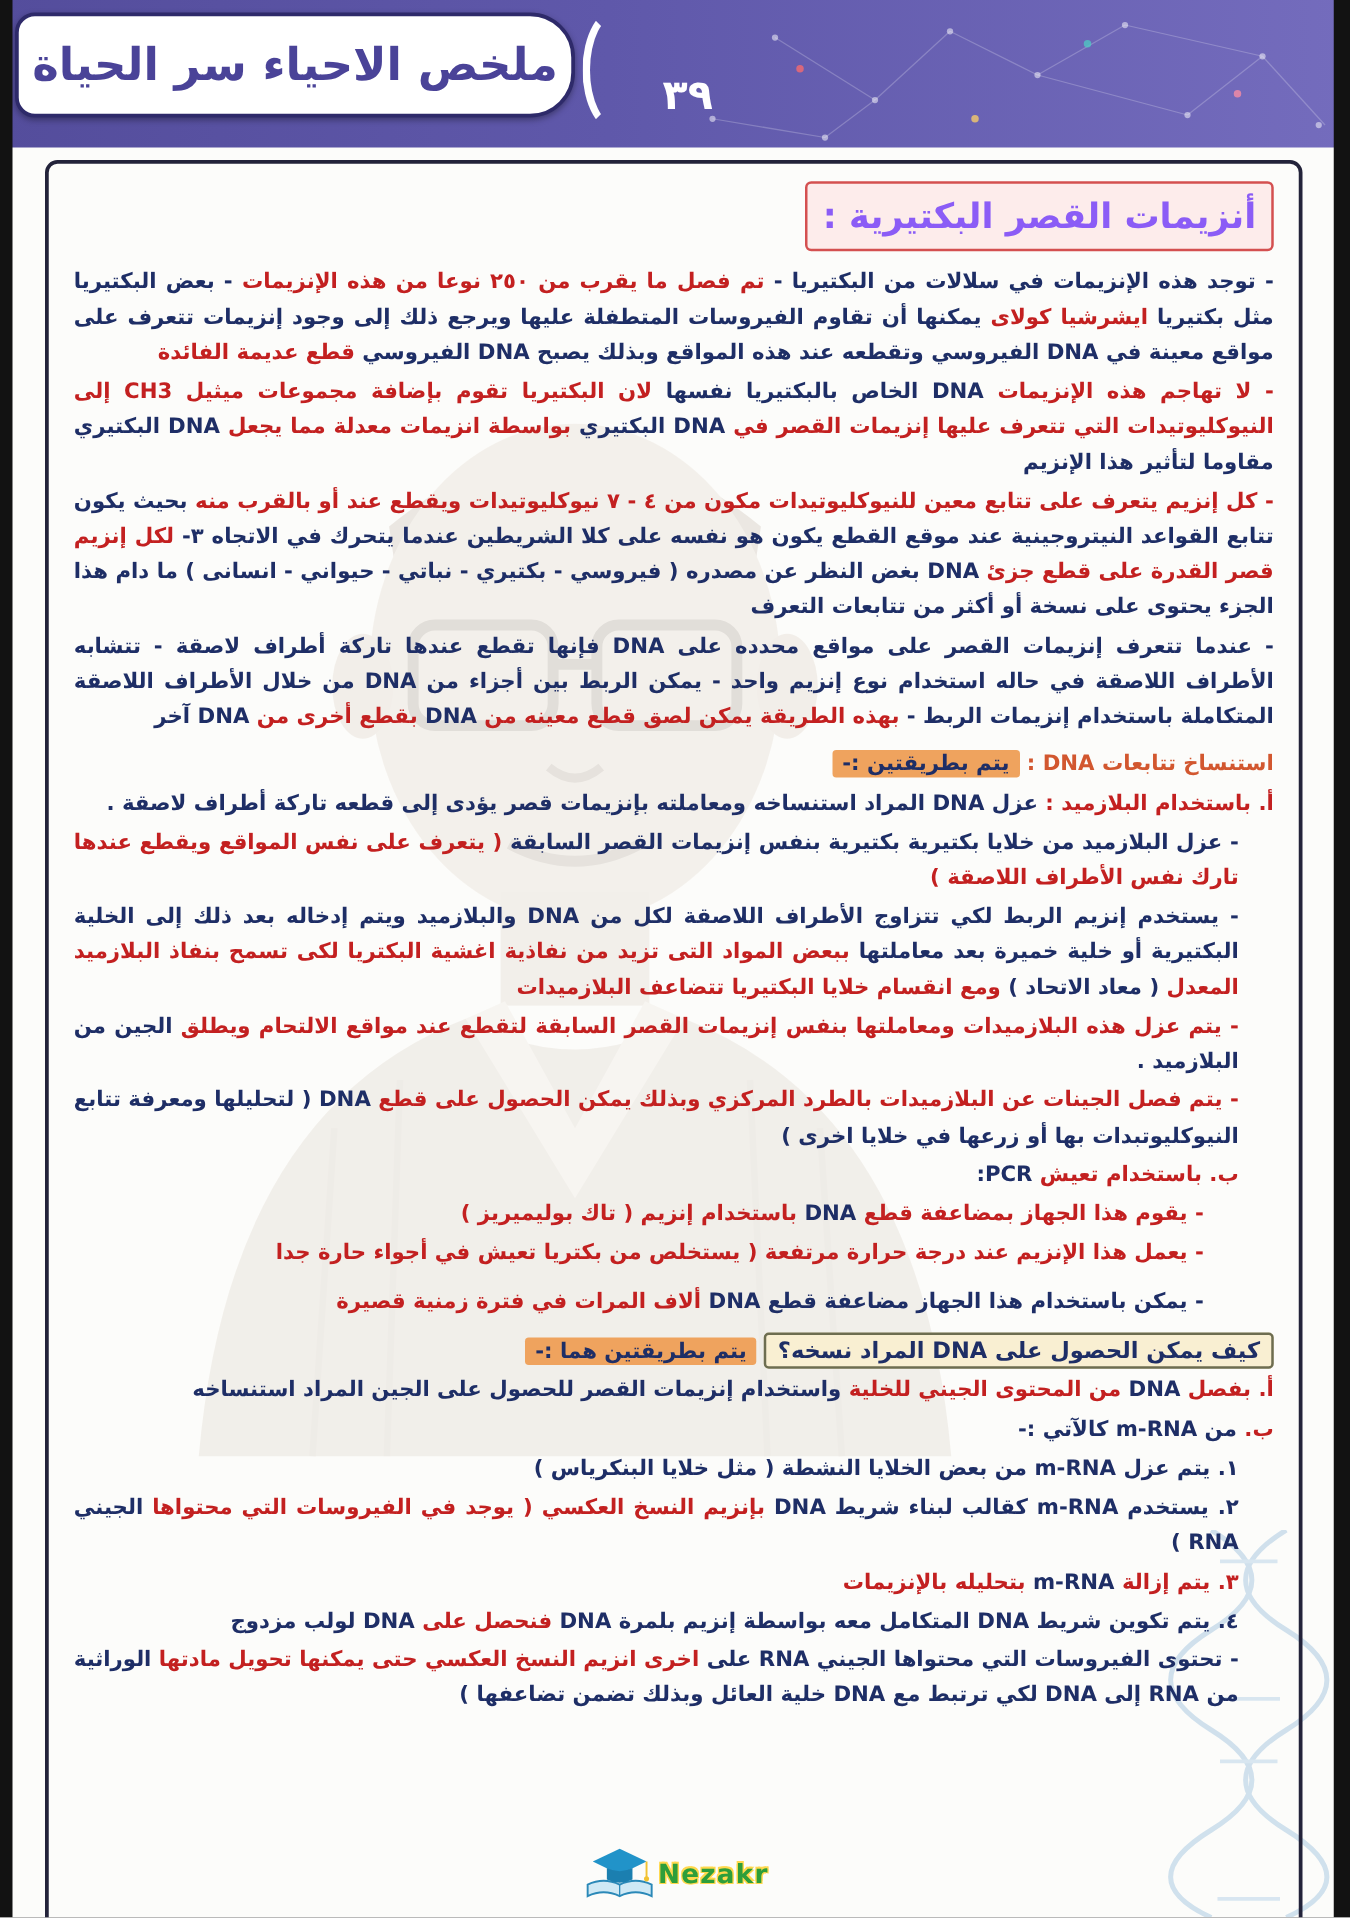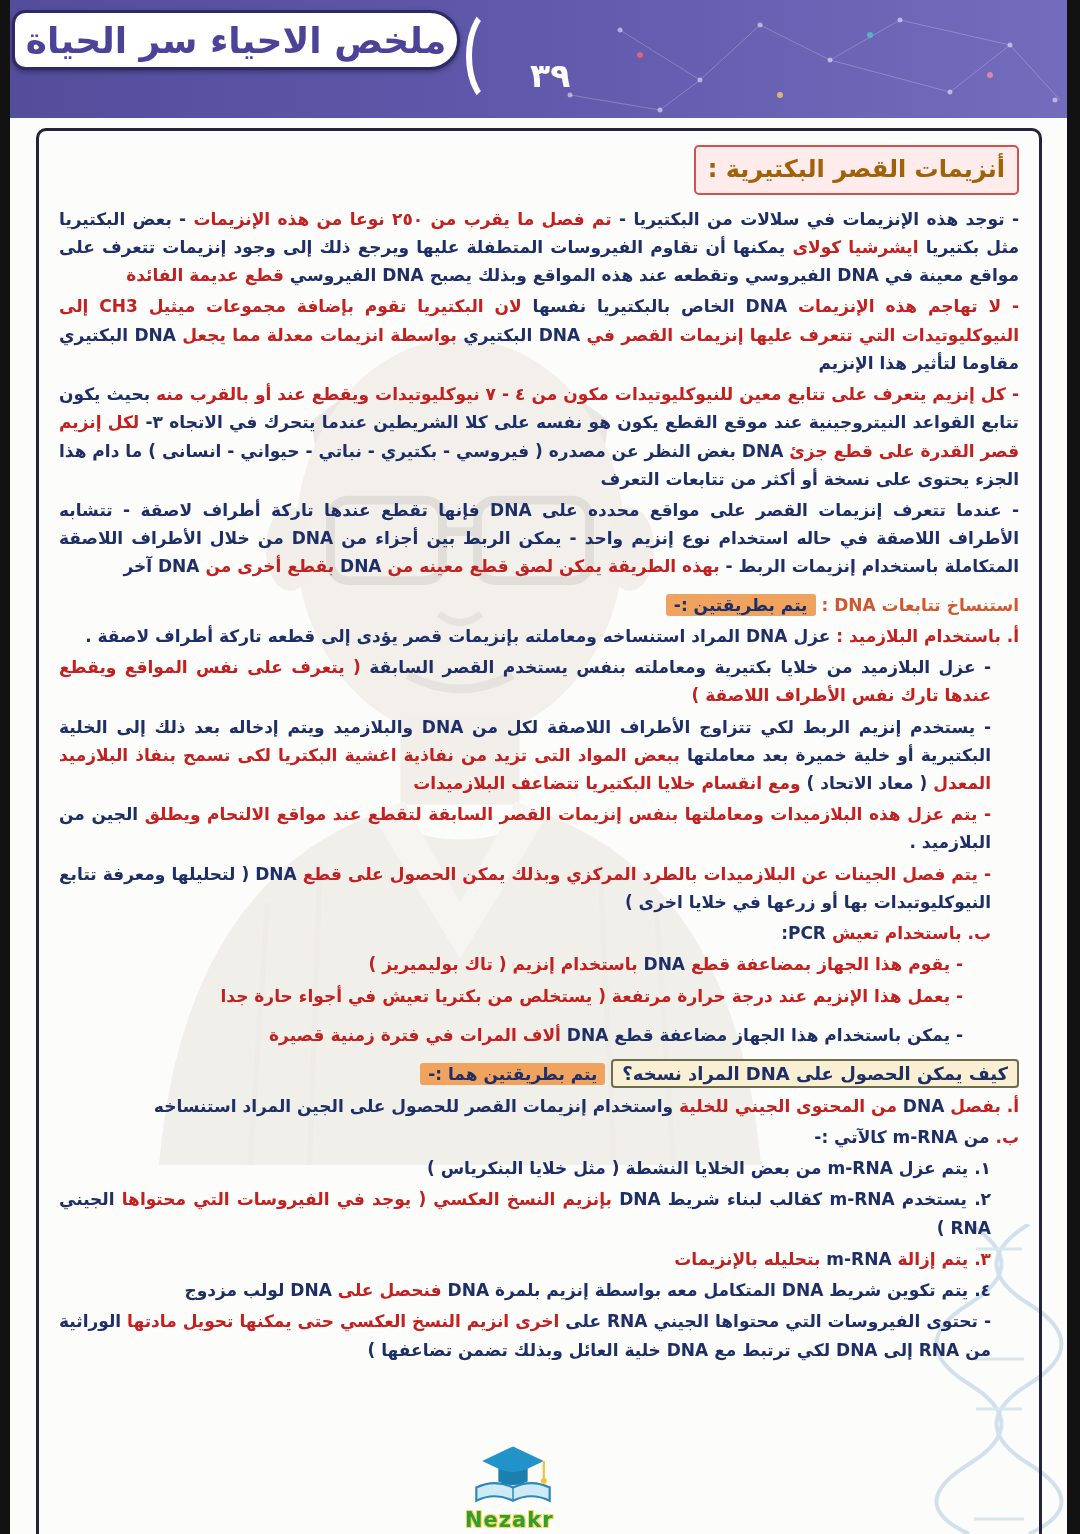--- a/index.html
+++ b/index.html
@@ -9,21 +9,21 @@
 
   
   .edge{position:absolute;top:0;bottom:0;background:#121212;z-index:7}
   .edge-left{left:0;width:10px}
   .edge-right{right:0;width:13px}
 
   
   .topbar{position:absolute;top:0;left:0;right:0;height:118px;z-index:4;
     background:linear-gradient(90deg,#544d9c 0%,#5f58aa 45%,#746cbd 100%)}
   .net{position:absolute;inset:0;width:100%;height:100%}
-  .titlebox{position:absolute;top:10px;left:12px;width:448px;height:60px;background:#ffffff;
+  .titlebox{position:absolute;top:10px;left:12px;width:448px;height:84px;background:#ffffff;
     border:3px solid #2e2a6a;border-radius:16px 36px 36px 16px;display:flex;align-items:center;justify-content:center;
     box-shadow:0 2px 5px rgba(0,0,0,.35);z-index:2}
   .title{color:#4a4398;font-size:36px;font-weight:800;direction:rtl;white-space:nowrap}
   .bracket{position:absolute;top:6px;left:466px;width:56px;height:100px;border:6px solid transparent;
     border-left:6px solid #ffffff;border-radius:50%;z-index:2}
   .pagenum{position:absolute;top:56px;left:530px;color:#ffffff;font-size:33px;font-weight:800;z-index:2}
 
   
   .watermark{position:absolute;left:110px;top:245px;width:700px;height:930px;opacity:.22;z-index:0;pointer-events:none}
   .dna-art{position:absolute;right:16px;bottom:0;width:130px;height:310px;opacity:.45;z-index:0;pointer-events:none}
@@ -35,26 +35,26 @@
   .blocks{direction:rtl}
   .blk{direction:rtl;text-align:justify;font-weight:700;font-size:17px;line-height:1.66;color:#1e2e66;margin:3px 0}
   .mt{margin-top:10px}
   .block-label{margin:2px 0 10px;text-align:right}
 
   .s-navy{color:#1e2e66}
   .s-red{color:#c32020}
   .s-orange{color:#d2572f}
   .s-hl{color:#1e2e66;background:#efa35e;padding:1px 8px;border-radius:3px}
   .s-qbox{color:#1e2e66;background:#f9efd2;border:2px solid #6d6d50;padding:2px 9px;border-radius:4px;font-size:18px}
-  .s-boxred{display:inline-block;color:#a16207;background:#fdeceb;border:2px solid #d45050;
-    padding:3px 12px;border-radius:5px;font-size:24px}
+  .s-boxred{display:inline-block;color:#8b5cf6;background:#fdeceb;border:2px solid #d45050;
+    padding:3px 12px;border-radius:5px;font-size:28px}
 
   
   .logo{position:absolute;left:50%;transform:translateX(-50%);bottom:2px;z-index:5;
-    display:flex;flex-direction:column;align-items:flex-start;width:150px}
+    display:flex;flex-direction:row;align-items:center;width:150px}
   .logo-text{color:#2e9e3a;font-weight:800;font-size:21px;letter-spacing:1px;
     text-shadow:1px 1px 0 #ffd84d,-1px -1px 0 #ffd84d,1px -1px 0 #ffd84d,-1px 1px 0 #ffd84d}
 </style>
 </head>
 <body>
 
 <div class="page">
 
   <div class="edge edge-left"></div>
   <div class="edge edge-right"></div>
@@ -124,21 +124,21 @@
 
   <main class="content-box">
     <div class="blocks">
         <div class="blk block-label"><span class="s-boxred">أنزيمات القصر البكتيرية :</span></div>
         <div class="blk"><span class="s-navy">-  توجد هذه الإنزيمات في سلالات من البكتيريا - </span><span class="s-red">تم فصل ما يقرب من ٢٥٠ نوعا من هذه الإنزيمات</span><span class="s-navy"> - بعض البكتيريا مثل بكتيريا </span><span class="s-red">ايشرشيا كولاى</span><span class="s-navy"> يمكنها أن تقاوم الفيروسات المتطفلة عليها ويرجع ذلك إلى وجود إنزيمات تتعرف على مواقع معينة في DNA الفيروسي وتقطعه عند هذه المواقع وبذلك يصبح DNA الفيروسي </span><span class="s-red">قطع عديمة الفائدة</span></div>
         <div class="blk"><span class="s-red">-  لا تهاجم هذه الإنزيمات </span><span class="s-navy">DNA الخاص بالبكتيريا نفسها </span><span class="s-red">لان البكتيريا تقوم بإضافة مجموعات ميثيل CH3 إلى النيوكليوتيدات التي تتعرف عليها إنزيمات القصر في </span><span class="s-navy">DNA البكتيري </span><span class="s-red">بواسطة انزيمات معدلة مما يجعل </span><span class="s-navy">DNA البكتيري مقاوما لتأثير هذا الإنزيم</span></div>
         <div class="blk"><span class="s-red">-  كل إنزيم يتعرف على تتابع معين للنيوكليوتيدات مكون من ٤ - ٧ نيوكليوتيدات ويقطع عند أو بالقرب منه</span><span class="s-navy"> بحيث يكون تتابع القواعد النيتروجينية عند موقع القطع يكون هو نفسه على كلا الشريطين عندما يتحرك في الاتجاه ٣- </span><span class="s-red">لكل إنزيم قصر القدرة على قطع جزئ </span><span class="s-navy">DNA بغض النظر عن مصدره ( فيروسي - بكتيري - نباتي - حيواني - انسانى )   ما دام هذا الجزء يحتوى على نسخة أو أكثر من تتابعات التعرف</span></div>
         <div class="blk"><span class="s-navy">-  عندما تتعرف إنزيمات القصر على مواقع محدده على DNA فإنها تقطع عندها تاركة أطراف لاصقة - تتشابه الأطراف اللاصقة في حاله استخدام نوع إنزيم واحد - يمكن الربط بين أجزاء من DNA من خلال الأطراف اللاصقة المتكاملة باستخدام إنزيمات الربط - </span><span class="s-red">بهذه الطريقة يمكن لصق قطع معينه من </span><span class="s-navy">DNA</span><span class="s-red"> بقطع أخرى من </span><span class="s-navy">DNA آخر</span></div>
         <div class="blk mt"><span class="s-orange">استنساخ تتابعات DNA :  </span><span class="s-hl">يتم بطريقتين :-</span></div>
         <div class="blk"><span class="s-red">أ.  باستخدام البلازميد : </span><span class="s-navy">عزل DNA المراد استنساخه ومعاملته بإنزيمات قصر يؤدى إلى قطعه تاركة أطراف لاصقة .</span></div>
-        <div class="blk" style="padding-right: 28px;"><span class="s-navy">-  عزل البلازميد من خلايا بكتيرية ومعاملته بنفس يستخدم القصر السابقة </span><span class="s-red">( يتعرف على نفس المواقع ويقطع عندها تارك نفس الأطراف اللاصقة )</span></div>
+        <div class="blk" style="padding-right: 28px;"><span class="s-navy">-  عزل البلازميد من خلايا بكتيرية بكتيرية بنفس إنزيمات القصر السابقة </span><span class="s-red">( يتعرف على نفس المواقع ويقطع عندها تارك نفس الأطراف اللاصقة )</span></div>
         <div class="blk" style="padding-right: 28px;"><span class="s-navy">-  يستخدم إنزيم الربط لكي تتزاوج الأطراف اللاصقة لكل من DNA والبلازميد ويتم إدخاله بعد ذلك إلى الخلية البكتيرية أو خلية خميرة بعد معاملتها </span><span class="s-red">ببعض المواد التى تزيد من نفاذية اغشية البكتريا لكى تسمح بنفاذ البلازميد المعدل </span><span class="s-navy">( معاد الاتحاد )</span><span class="s-red"> ومع انقسام خلايا البكتيريا تتضاعف البلازميدات</span></div>
         <div class="blk" style="padding-right: 28px;"><span class="s-red">-  يتم عزل هذه البلازميدات ومعاملتها بنفس إنزيمات القصر السابقة لتقطع عند مواقع الالتحام ويطلق </span><span class="s-navy">الجين من البلازميد .</span></div>
         <div class="blk" style="padding-right: 28px;"><span class="s-red">-  يتم فصل الجينات عن البلازميدات بالطرد المركزي وبذلك يمكن الحصول على قطع </span><span class="s-navy">DNA ( لتحليلها ومعرفة تتابع النيوكليوتبدات بها أو زرعها في خلايا اخرى )</span></div>
         <div class="blk" style="padding-right: 28px;"><span class="s-red">ب.  باستخدام تعيش </span><span class="s-navy">PCR:</span></div>
         <div class="blk" style="padding-right: 56px;"><span class="s-red">-  يقوم هذا الجهاز بمضاعفة قطع </span><span class="s-navy">DNA</span><span class="s-red"> باستخدام إنزيم ( تاك بوليميريز )</span></div>
         <div class="blk" style="padding-right: 56px;"><span class="s-red">-  يعمل هذا الإنزيم عند درجة حرارة مرتفعة ( يستخلص من بكتريا تعيش في أجواء حارة جدا</span></div>
         <div class="blk" style="padding-right: 56px; margin-top: 11px;"><span class="s-navy">-  يمكن باستخدام هذا الجهاز مضاعفة قطع DNA </span><span class="s-red">ألاف المرات في فترة زمنية قصيرة</span></div>
         <div class="blk mt"><span class="s-qbox">كيف يمكن الحصول على DNA المراد نسخه؟</span><span class="s-navy">  </span><span class="s-hl">يتم بطريقتين هما :-</span></div>
         <div class="blk"><span class="s-red">أ.  بفصل </span><span class="s-navy">DNA</span><span class="s-red"> من المحتوى الجيني للخلية </span><span class="s-navy">واستخدام إنزيمات القصر للحصول على الجين المراد استنساخه</span></div>
         <div class="blk"><span class="s-red">ب.  </span><span class="s-navy">من m-RNA كالآتي :-</span></div>

